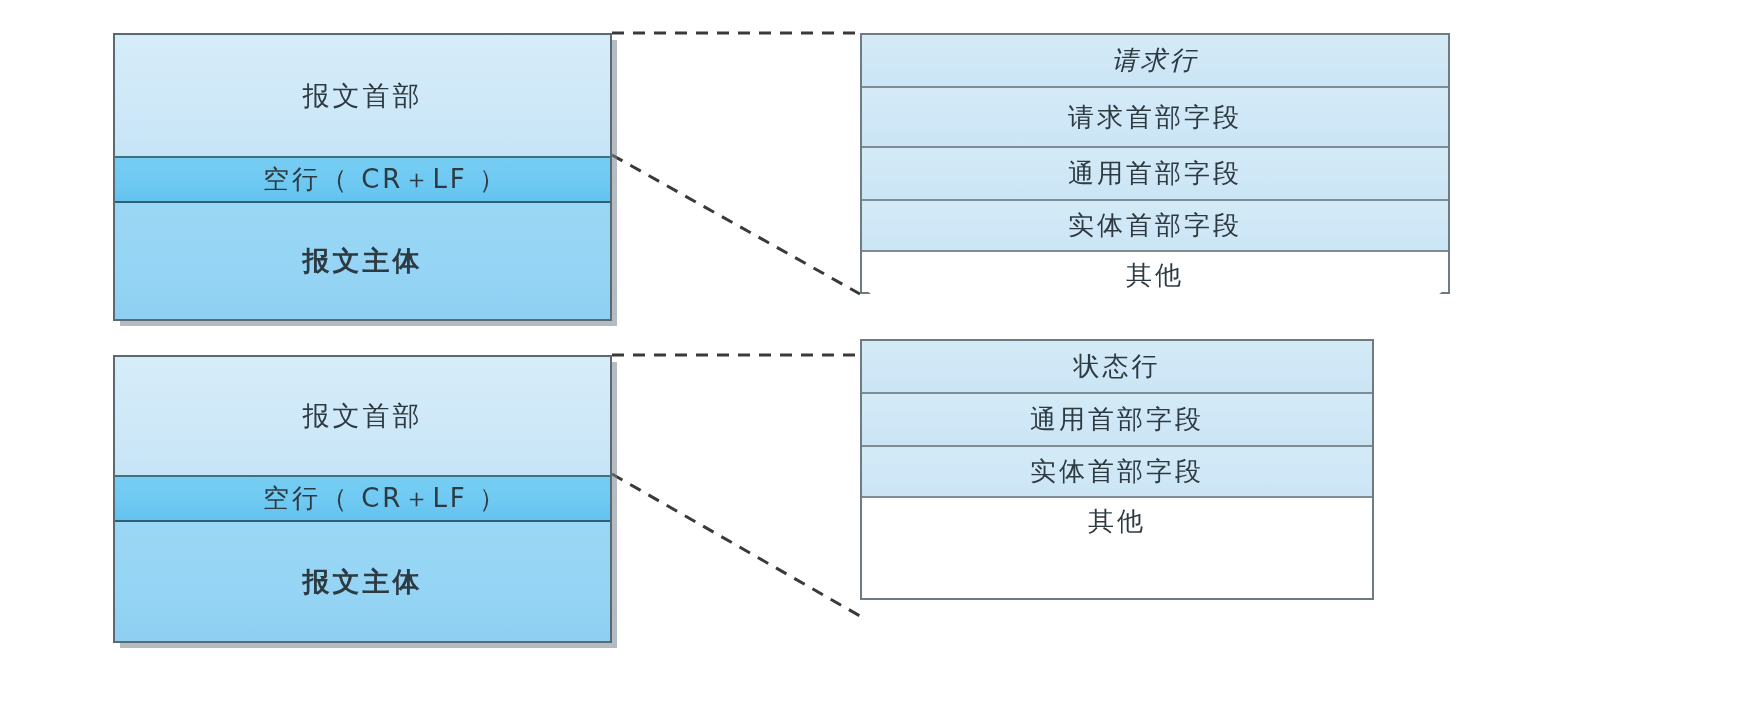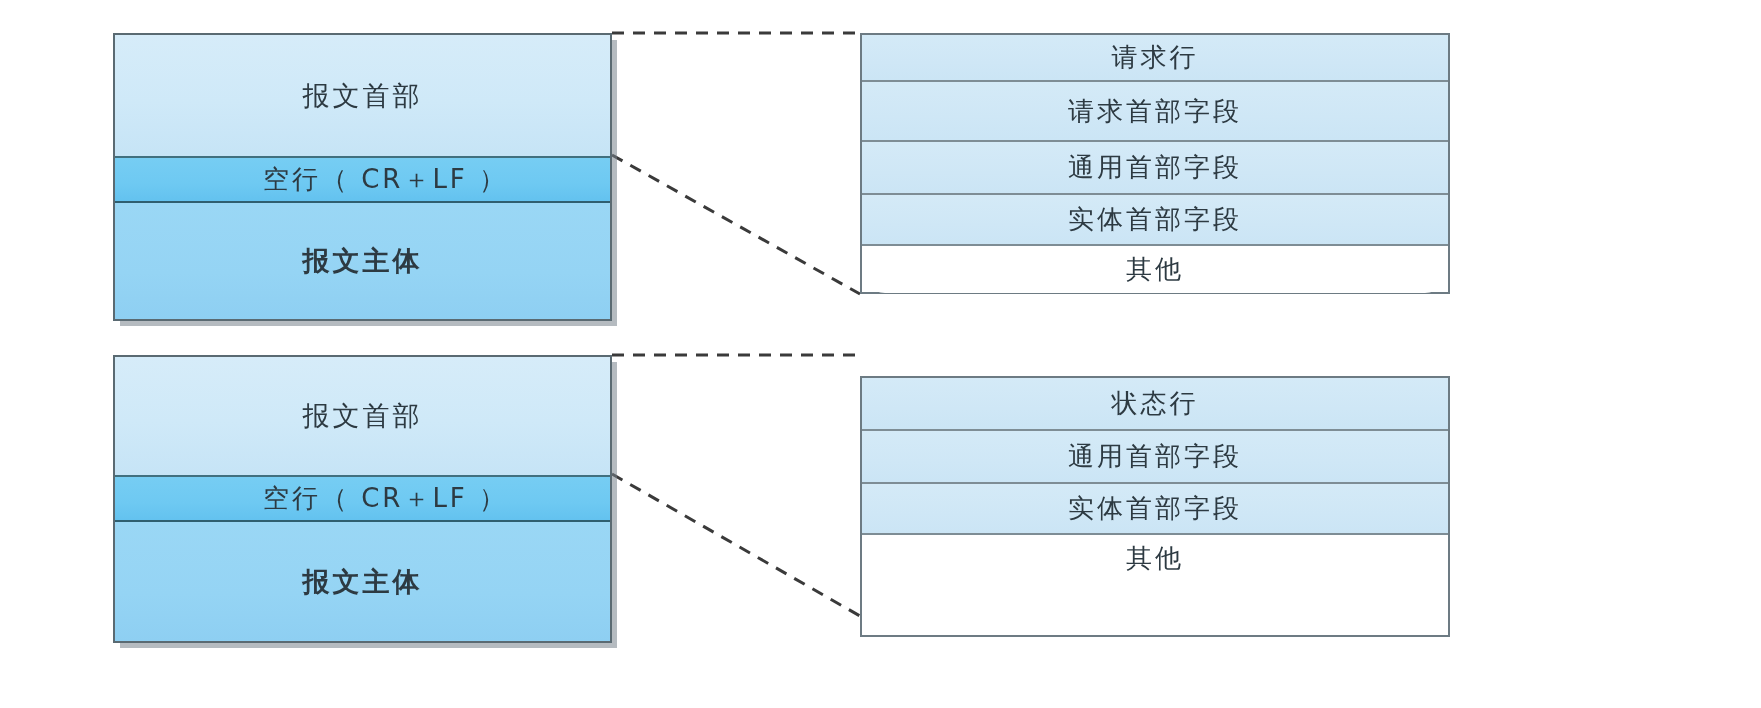--- a/index.html
+++ b/index.html
@@ -109,21 +109,21 @@
     </div>
     <div class="msg-seg seg-blank" style="height:45px; font-size:26px;">
       <span>空行（ CR＋LF ）</span>
     </div>
     <div class="msg-seg seg-body" style="height:116px; font-size:27px;">
       <span>报文主体</span>
     </div>
   </div>
 
   <div class="field-table" style="left:860px; top:33px; width:590px; height:261px;">
-    <div class="field-row" style="height:47px; font-size:26px;">
+    <div class="field-row" style="height:53px; font-size:26px;font-style:italic;">
       <span>请求行</span>
     </div>
     <div class="field-row" style="height:60px; font-size:26px;font-family:Liberation Serif, serif;">
       <span>请求首部字段</span>
     </div>
     <div class="field-row" style="height:53px; font-size:26px;">
       <span>通用首部字段</span>
     </div>
     <div class="field-row" style="height:51px; font-size:26px;">
       <span>实体首部字段</span>
@@ -138,21 +138,21 @@
       <span>报文首部</span>
     </div>
     <div class="msg-seg seg-blank" style="height:45px; font-size:26px;">
       <span>空行（ CR＋LF ）</span>
     </div>
     <div class="msg-seg seg-body" style="height:119px; font-size:27px;">
       <span>报文主体</span>
     </div>
   </div>
 
-  <div class="field-table" style="left:860px; top:376px; width:590px; height:261px;">
+  <div class="field-table" style="left:860px; top:339px; width:514px; height:261px;">
     <div class="field-row" style="height:53px; font-size:26px;">
       <span>状态行</span>
     </div>
     <div class="field-row" style="height:53px; font-size:26px;">
       <span>通用首部字段</span>
     </div>
     <div class="field-row" style="height:51px; font-size:26px;">
       <span>实体首部字段</span>
     </div>
     <div class="field-row plain" style="height:47px; font-size:26px;">

